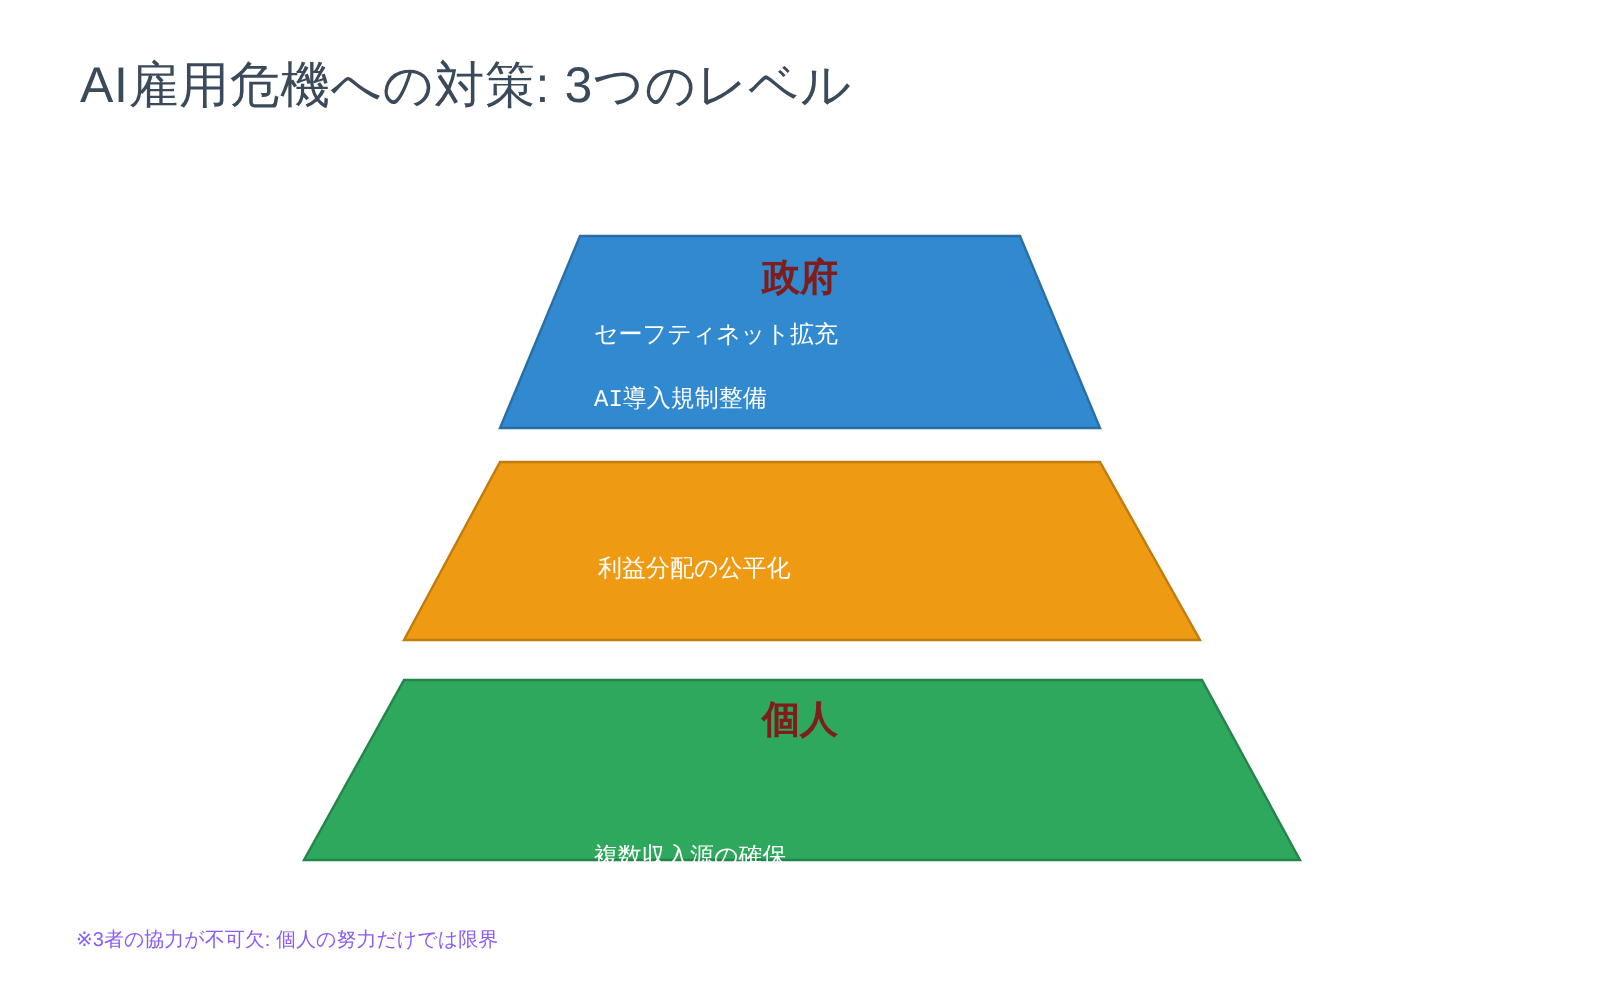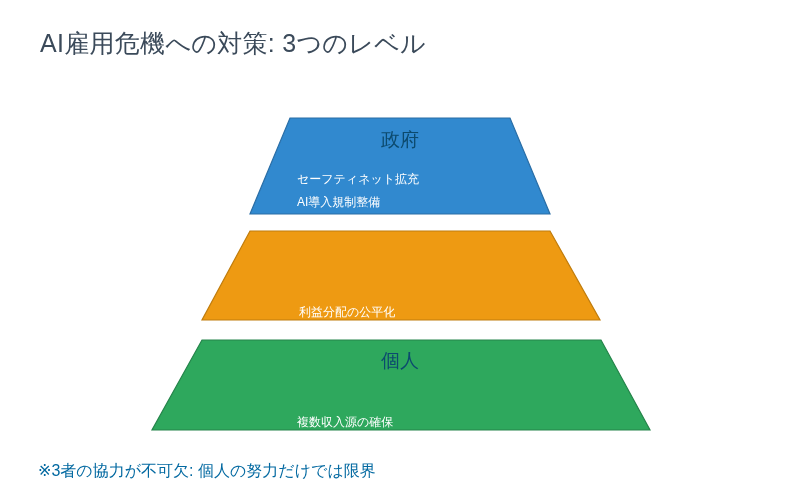--- a/index.html
+++ b/index.html
@@ -35,53 +35,53 @@
     left: 0;
     top: 0;
     width: 800px;
     height: 500px;
   }
   .tier-heading {
     position: absolute;
     width: 800px;
     left: 0;
     text-align: center;
-    color: #0c4a6e;
+    color: #7f1d1d;
     font-size: 19px;
     line-height: 24px;
     white-space: nowrap;
+    font-weight: bold;
   }
   .tier-line {
     position: absolute;
     left: 297px;
     color: #ffffff;
     font-size: 12px;
     line-height: 16px;
     white-space: nowrap;
-    margin-top: 12px;
   }
   
   #tier-gov-heading { top: 128px; }
   #tier-gov-line-0 { top: 159px; }
-  #tier-gov-line-1 { top: 182px; }
+  #tier-gov-line-1 { top: 192px; font-family: Liberation Mono, monospace; }
   
   #tier-corp-heading { top: 239px; }
   #tier-corp-line-0 { top: 269px; left: 299px; }
-  #tier-corp-line-1 { top: 292px; left: 299px; }
+  #tier-corp-line-1 { top: 276px; left: 299px; }
   
   #tier-ind-heading { top: 349px; }
   #tier-ind-line-0 { top: 379px; }
-  #tier-ind-line-1 { top: 402px; }
+  #tier-ind-line-1 { top: 420px; }
   #footnote {
     position: absolute;
     left: 38px;
     top: 462px;
-    font-size: 16px;
+    font-size: 10px;
     line-height: 18px;
-    color: #0369a1;
+    color: #8b5cf6;
     white-space: nowrap;
   }
 </style>
 </head>
 <body>
 
 <div id="slide">
 
   <div id="slide-title">AI雇用危機への対策: 3つのレベル</div>
 

